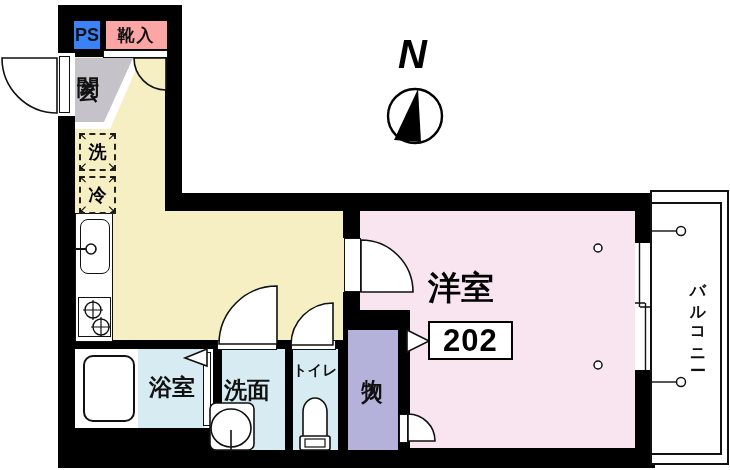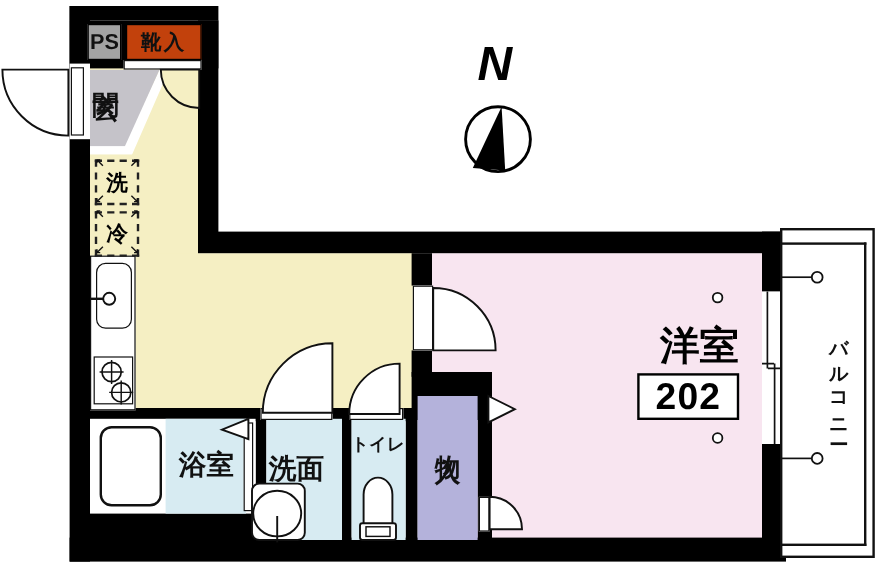--- a/index.html
+++ b/index.html
@@ -50,24 +50,24 @@
   <div class="abs wall" style="left:338px;top:350px;width:10px;height:100px;"></div>
   <div class="abs wall" style="left:398px;top:330px;width:12px;height:120px;"></div>
   <div class="abs wall" style="left:75px;top:426px;width:147px;height:24px;"></div>
 
   <div class="abs" style="left:75px;top:349px;width:138px;height:79px;background:#fff;"></div>
   <div class="abs fill" style="left:138px;top:349px;width:67px;height:79px;background:#D7EBF2;"></div>
   <div class="abs fill" style="left:222px;top:349px;width:63px;height:101px;background:#D7EBF2;"></div>
   <div class="abs fill" style="left:293px;top:349px;width:45px;height:101px;background:#D7EBF2;"></div>
   <div class="abs fill" style="left:348px;top:330px;width:50px;height:120px;background:#B4B2DB;"></div>
 
-  <div class="abs lbl" style="left:73px;top:20px;width:28px;height:30px;background:#a3a3a3;border:1px solid #000;font-size:18px;">
+  <div class="abs lbl" style="left:73px;top:20px;width:28px;height:30px;background:#3b82f6;border:1px solid #000;font-size:18px;">
     <span>PS</span>
   </div>
-  <div class="abs lbl" style="left:105px;top:20px;width:63px;height:30px;background:#c2410c;border:1px solid #000;font-size:17px;letter-spacing:2px;">
+  <div class="abs lbl" style="left:105px;top:20px;width:63px;height:30px;background:#fca5a5;border:1px solid #000;font-size:17px;letter-spacing:2px;">
     <span>靴入</span>
   </div>
   <div class="abs bar" style="left:103px;top:50px;width:65px;height:8px;"></div>
 
   <div class="abs" style="left:650px;top:190px;width:79px;height:275px;background:#fff;border:2px solid #111;"></div>
   <div class="abs" style="left:650px;top:202px;width:72px;height:253px;border-top:2px solid #111;border-right:2px solid #111;border-bottom:2px solid #111;"></div>
 
   <div class="abs" style="left:635px;top:243px;width:15px;height:127px;background:#fff;"></div>
 
   <div class="abs" style="left:58px;top:53px;width:17px;height:63px;background:#fff;"></div>
@@ -141,20 +141,20 @@
   </svg>
 
   <div class="abs vtext" style="left:77px;top:60px;font-size:22px;line-height:1.05;">玄関</div>
   <div class="abs lbl" style="left:216px;top:377px;width:62px;height:26px;font-size:23px;">洗面</div>
   <div class="abs lbl" style="left:135px;top:374px;width:74px;height:26px;font-size:23px;">浴室</div>
   <div class="abs lbl" style="left:290px;top:361px;width:50px;height:18px;font-size:14.5px;">トイレ</div>
   <div class="abs vtext" style="left:362px;top:362px;font-size:21px;letter-spacing:3px;line-height:1;">物入</div>
   <div class="abs vtext" style="left:690px;top:272px;font-size:16px;letter-spacing:4px;line-height:1;">バルコニー</div>
   <div class="abs" style="left:398px;top:34px;font-size:40px;font-weight:bold;font-style:italic;line-height:1;">N</div>
 
-  <div class="abs" style="left:428px;top:271px;width:188px;text-align:right;">
+  <div class="abs" style="left:428px;top:271px;width:188px;text-align:left;">
     <div style="font-size:33px;font-weight:bold;line-height:1.05;">洋室</div>
-    <div style="display:inline-block;margin-top:5px;background:#fff;border:2.5px solid #000;padding:0 13px;">
+    <div style="display:inline-block;margin-top:15px;background:#fff;border:2.5px solid #000;padding:0 13px;">
       <span style="font-size:31px;font-weight:bold;line-height:1.15;letter-spacing:1px;">202</span>
     </div>
   </div>
 
 </div>
 
 </body></html>

